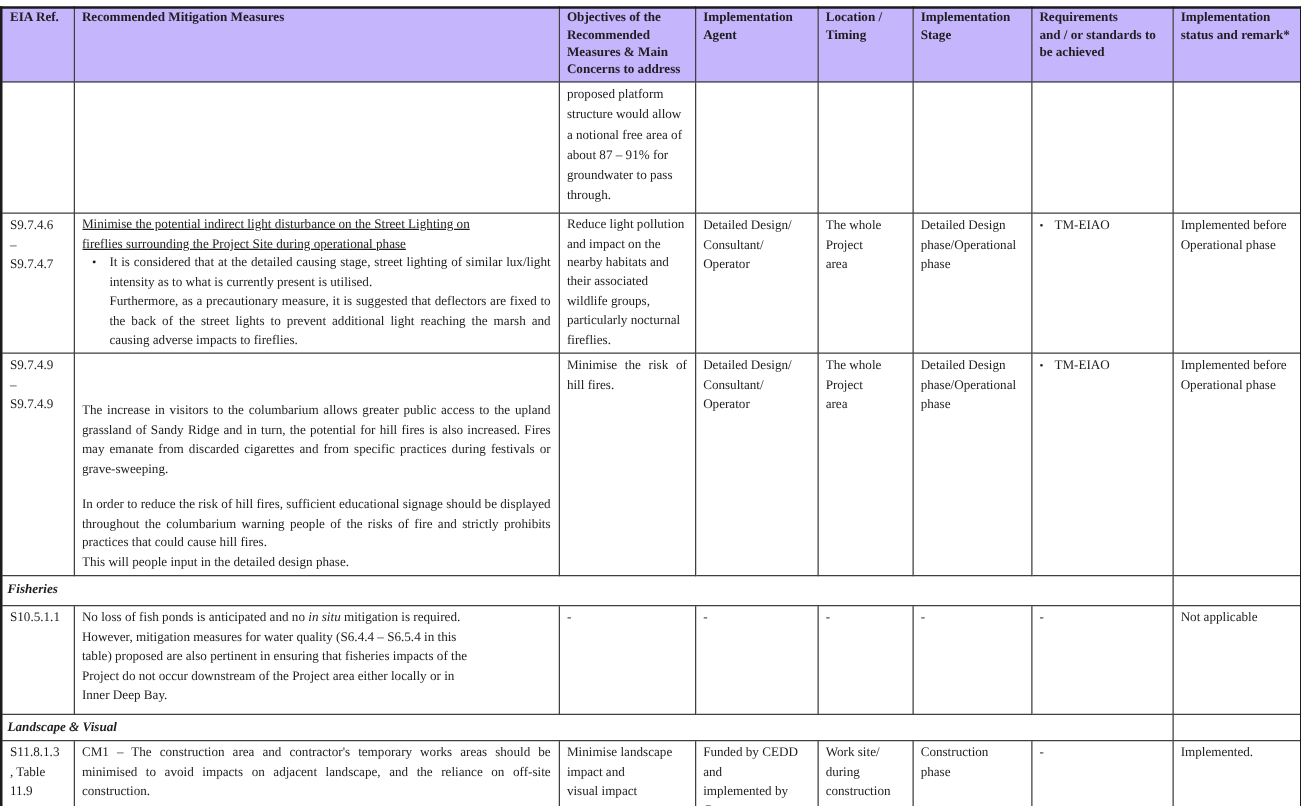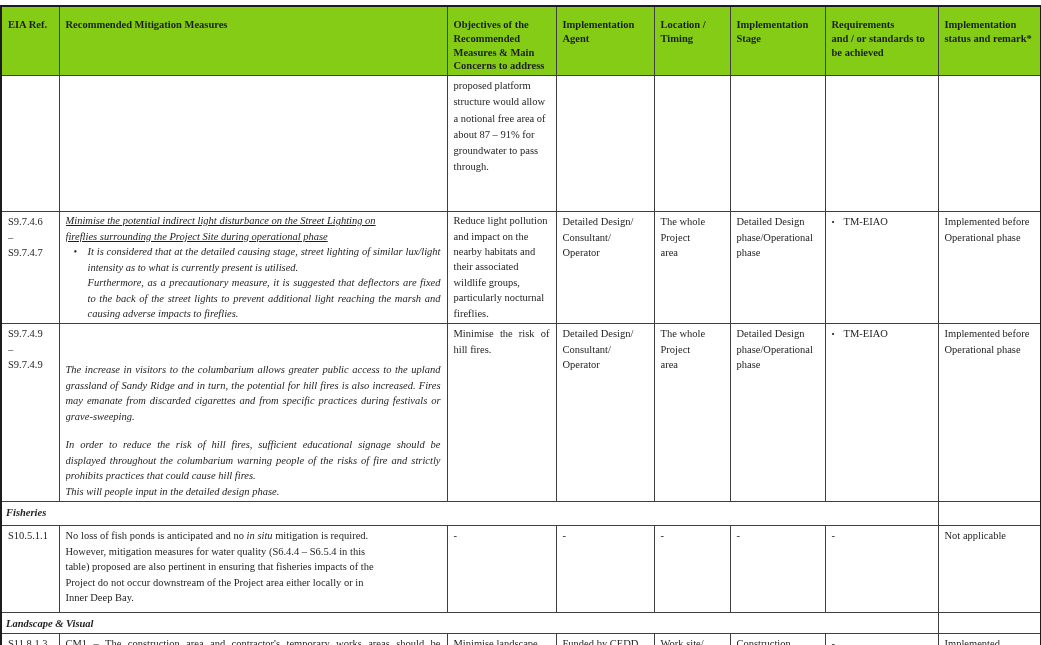--- a/index.html
+++ b/index.html
@@ -1,35 +1,35 @@
 <!DOCTYPE html>
 <html><head>
 <meta charset="utf-8">
 <style>
   html,body{margin:0;padding:0;background:#ffffff;width:1041px;height:645px;overflow:hidden;}
   body{font-family:"Liberation Serif","DejaVu Serif",serif;color:#1e1e1e;-webkit-font-smoothing:antialiased;}
   table.eia{border-collapse:collapse;table-layout:fixed;width:1040px;margin:5px 0 0 0;border:2px solid #1c1c1c;}
   td,th{border:1px solid #3f3f3f;vertical-align:top;padding:2px 6px;font-size:10.5px;line-height:15.4px;text-align:left;font-weight:normal;word-wrap:break-word;}
-  th{background:#84cc16;font-weight:bold;line-height:13.8px;padding-top:11px;}
+  th{background:#c4b5fd;font-weight:bold;line-height:13.8px;padding-top:1px;}
   .just{text-align:justify;}
   .center{}
   .uline{text-decoration:underline;}
   .section-label{font-weight:bold;font-style:italic;padding-left:4px;line-height:15px;margin-top:20px;}
   .sec td{padding-top:3px;padding-bottom:2px;}
   .bullet-row{display:flex;align-items:flex-start;}
   .blt{flex:0 0 14px;margin-left:8px;font-size:10px;line-height:15.5px;}
   .blt-sm{display:inline-block;width:12px;font-size:9px;}
   .bullet-text{flex:1 1 auto;}
   .cont-para{margin-left:22px;}
   .para-gap{margin-top:13px;}
-  .clip{overflow:hidden;font-style:italic;}
+  .clip{overflow:hidden;}
   .lh-r1{line-height:16.2px;}
   .mit{line-height:15.5px;}
   tr.hdr{height:58px;}
-  tr.r1{height:136px;padding-left:23px;}
+  tr.r1{height:105px;padding-left:23px;}
   tr.r2{height:111px;padding-left:48px;}
   tr.r3{height:143px;}
   tr.secf{height:24px;}
   tr.r4{height:87px;}
   tr.secl{height:20px;padding-left:36px;}
   tr.r5{height:89px;}
   .it{font-style:italic;}
 </style>
 </head>
 <body>

